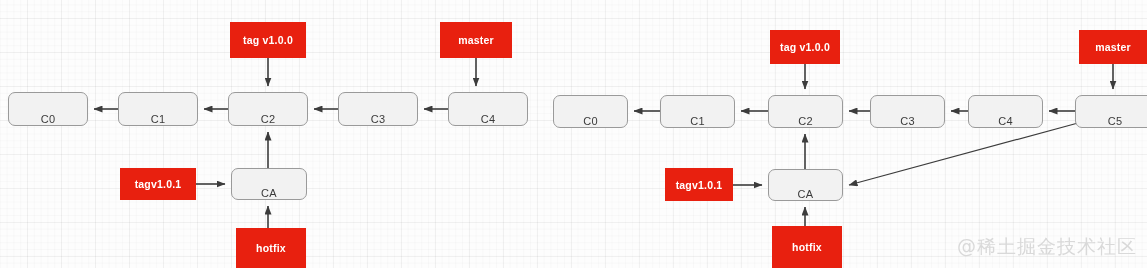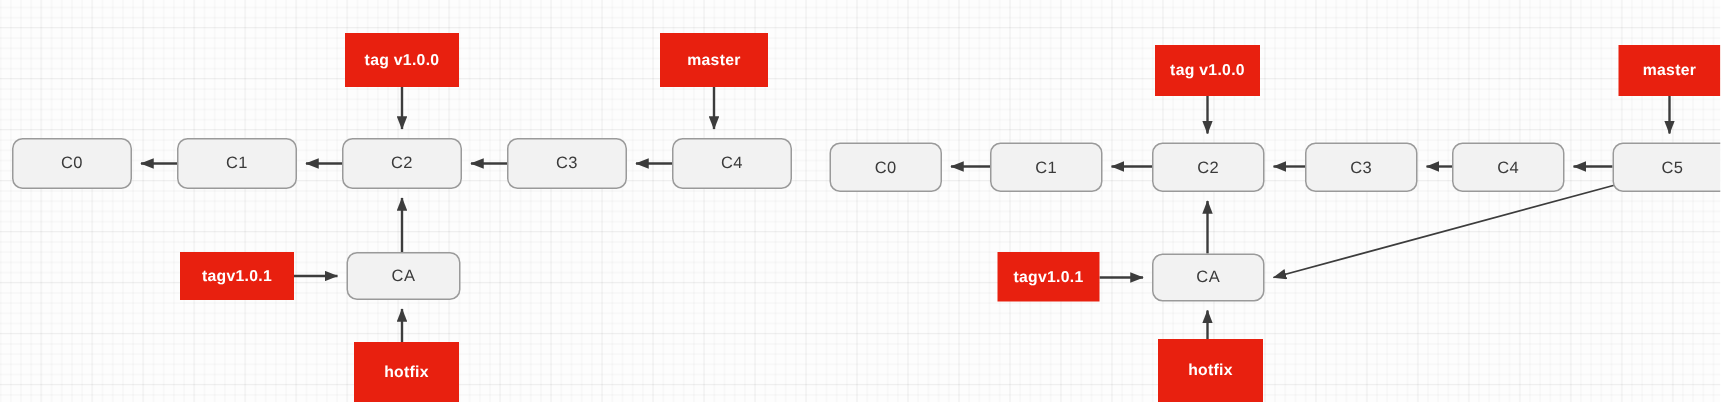--- a/index.html
+++ b/index.html
@@ -36,21 +36,21 @@
     pointer-events: none;
   }
 
   .node {
     position: absolute;
     box-sizing: border-box;
     background: #f2f2f2;
     border: 1px solid #9a9a9a;
     border-radius: 7px;
     display: flex;
-    align-items: center;
+    align-items: flex-end;
     justify-content: center;
     font-size: 11px;
     color: #3a3a3a;
     letter-spacing: 0.3px;
     box-shadow: 0 0 0 0 rgba(0,0,0,0);
   }
 
   .label {
     position: absolute;
     box-sizing: border-box;
@@ -183,14 +183,15 @@
     </div>
     <div class="label" style="left:665px;  top:168px; width:68px; height:33px;">
       <span>tagv1.0.1</span>
     </div>
     <div class="label" style="left:772px;  top:226px; width:70px; height:42px;">
       <span>hotfix</span>
     </div>
 
   </div>
 
+  <div class="watermark">@稀土掘金技术社区</div>
 
 </div>
 
 </body></html>

